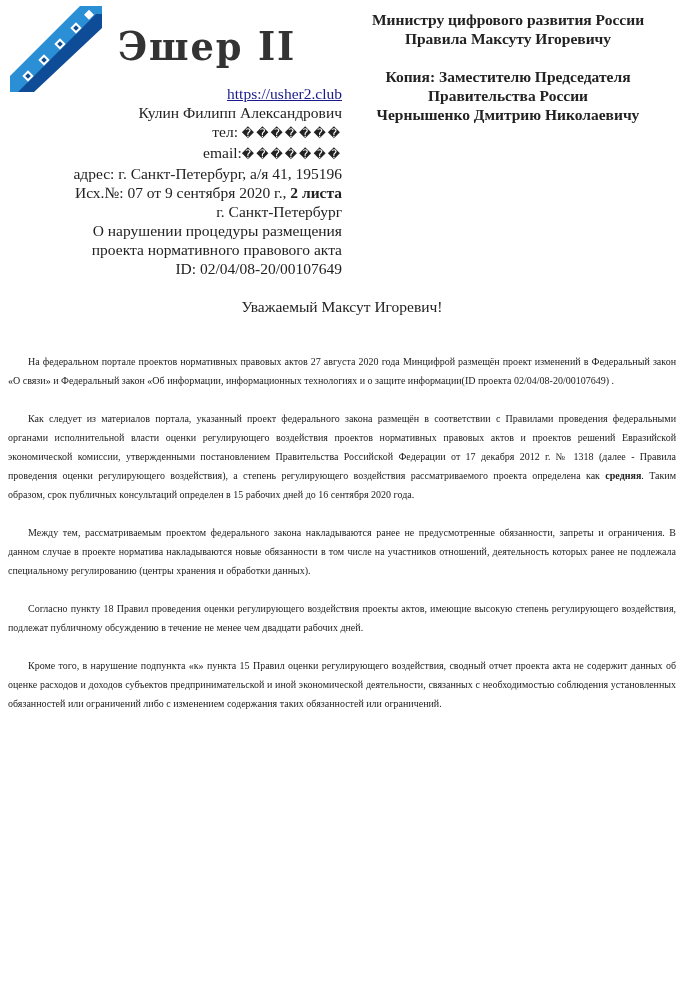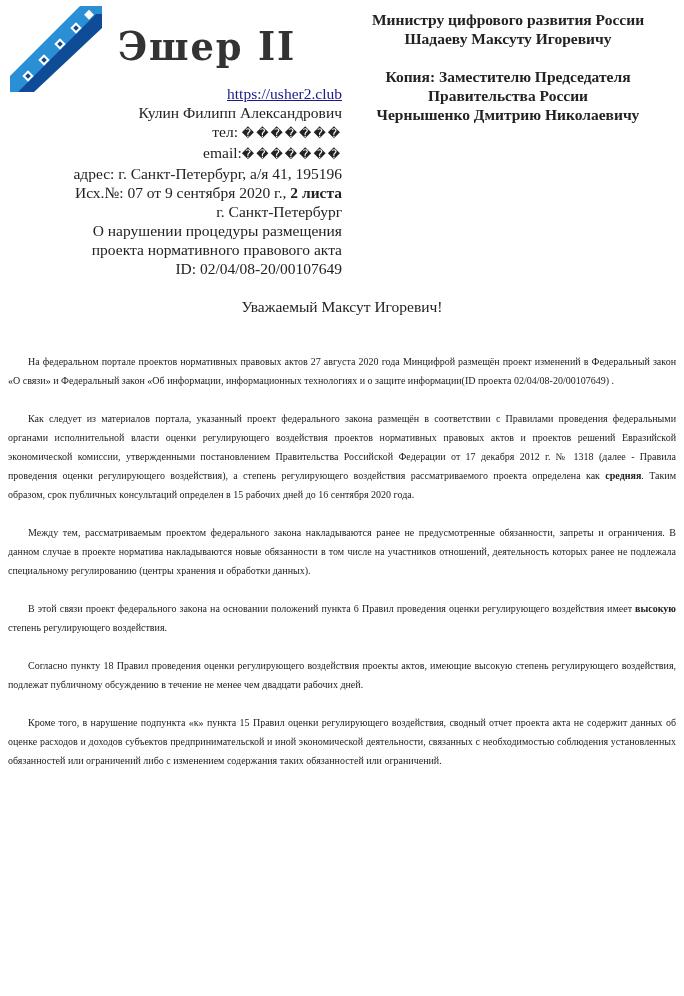--- a/index.html
+++ b/index.html
@@ -75,30 +75,29 @@
     <span class="sender-line">адрес: г. Санкт-Петербург, а/я 41, 195196</span>
     <span class="sender-line"><span>Исх.№: 07 от 9 сентября 2020 г., </span><b>2 листа</b></span>
     <span class="sender-line">г. Санкт-Петербург</span>
     <span class="sender-line">О нарушении процедуры размещения</span>
     <span class="sender-line">проекта нормативного правового акта</span>
     <span class="sender-line">ID: 02/04/08-20/00107649</span>
   </div>
 
   <div class="right-block">
     <div>Министру цифрового развития России</div>
-    <div>Шадаеву Максуту Игоревичу</div>
+    <div>Правила Максуту Игоревичу</div>
     <div class="gap"></div>
     <div>Копия: Заместителю Председателя</div>
     <div>Правительства России</div>
     <div>Чернышенко Дмитрию Николаевичу</div>
   </div>
 </div>
 
 <div class="greeting">Уважаемый Максут Игоревич!</div>
 
 <div class="body-text">
   <p>На федеральном портале проектов нормативных правовых актов 27 августа 2020 года Минцифрой размещён проект изменений в Федеральный закон «О связи» и Федеральный закон «Об информации, информационных технологиях и о защите информации(ID проекта 02/04/08-20/00107649) .</p>
   <p><span>Как следует из материалов портала, указанный проект федерального закона размещён в соответствии с Правилами проведения федеральными органами исполнительной власти оценки регулирующего воздействия проектов нормативных правовых актов и проектов решений Евразийской экономической комиссии, утвержденными постановлением Правительства Российской Федерации от 17 декабря 2012 г. № 1318 (далее - Правила проведения оценки регулирующего воздействия), а степень регулирующего воздействия рассматриваемого проекта определена как </span><b>средняя</b><span>. Таким образом, срок публичных консультаций определен в 15 рабочих дней до 16 сентября 2020 года.</span></p>
   <p>Между тем, рассматриваемым проектом федерального закона накладываются ранее не предусмотренные обязанности, запреты и ограничения. В данном случае в проекте норматива накладываются новые обязанности в том числе на участников отношений, деятельность которых ранее не подлежала специальному регулированию (центры хранения и обработки данных).</p>
-  <p><span>В этой связи проект федерального закона на основании положений пункта 6 Правил проведения оценки регулирующего воздействия имеет </span><b>высокую</b><span> степень регулирующего воздействия.</span></p>
   <p>Согласно пункту 18 Правил проведения оценки регулирующего воздействия проекты актов, имеющие высокую степень регулирующего воздействия, подлежат публичному обсуждению в течение не менее чем двадцати рабочих дней.</p>
   <p>Кроме того, в нарушение подпункта «к» пункта 15 Правил оценки регулирующего воздействия, сводный отчет проекта акта не содержит данных об оценке расходов и доходов субъектов предпринимательской и иной экономической деятельности, связанных с необходимостью соблюдения установленных обязанностей или ограничений либо с изменением содержания таких обязанностей или ограничений.</p>
 </div>
 
 </body></html>

